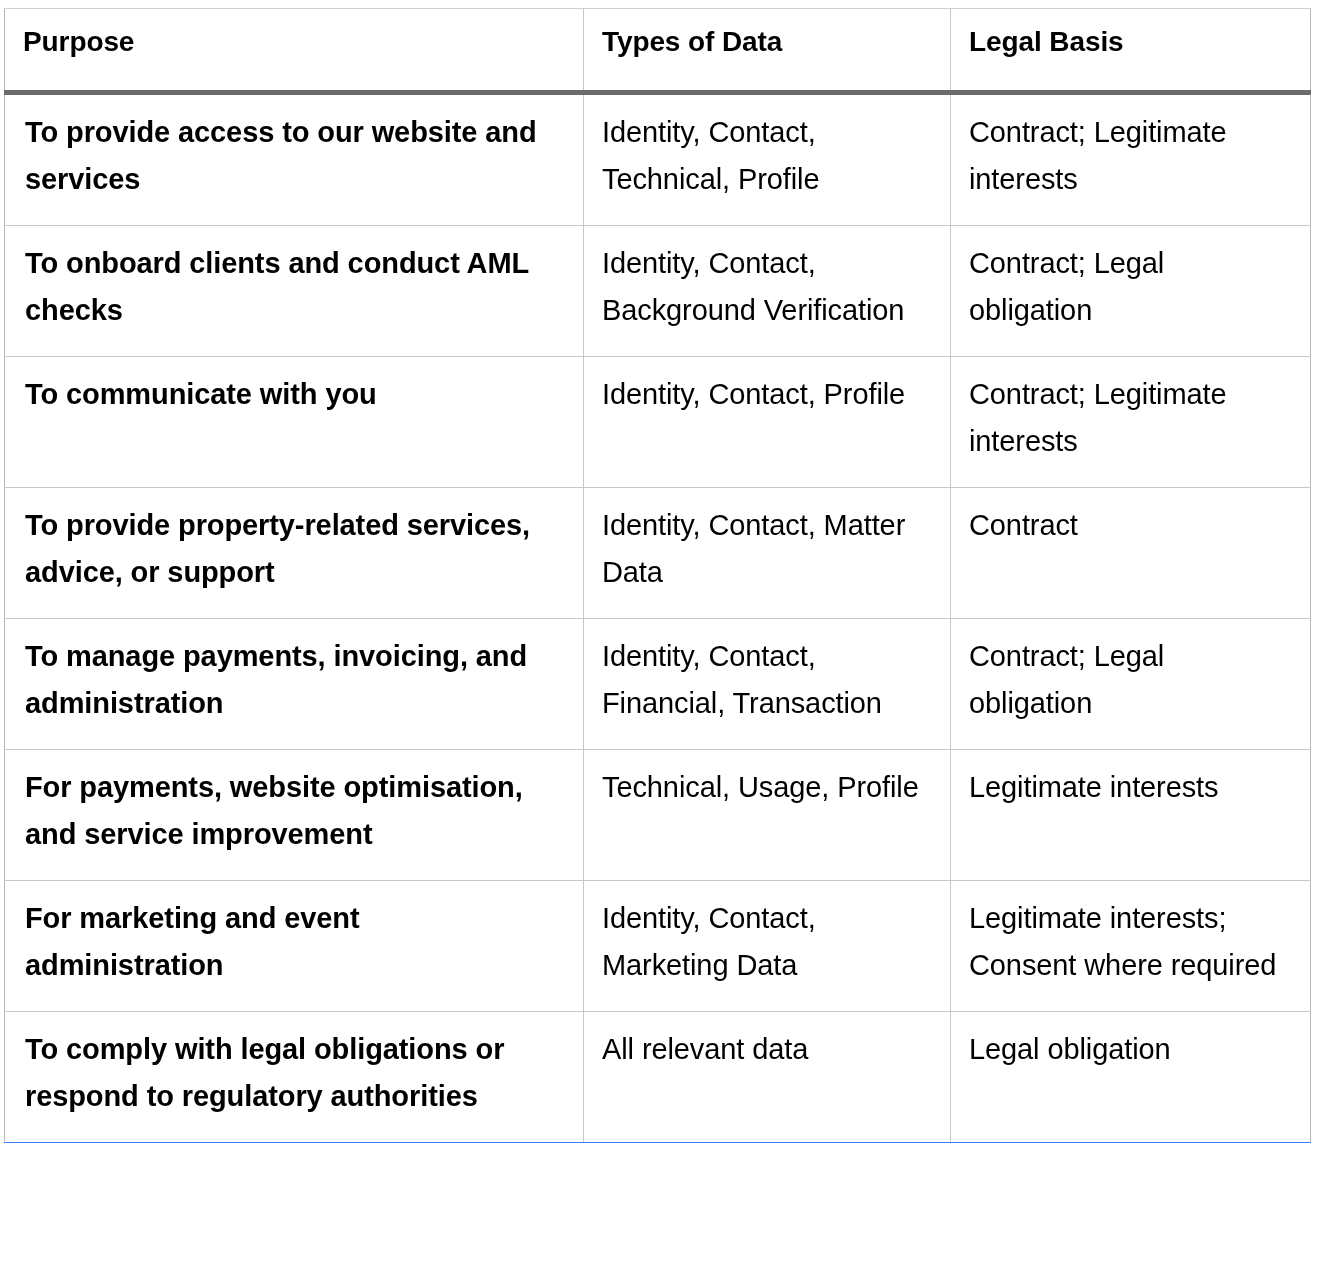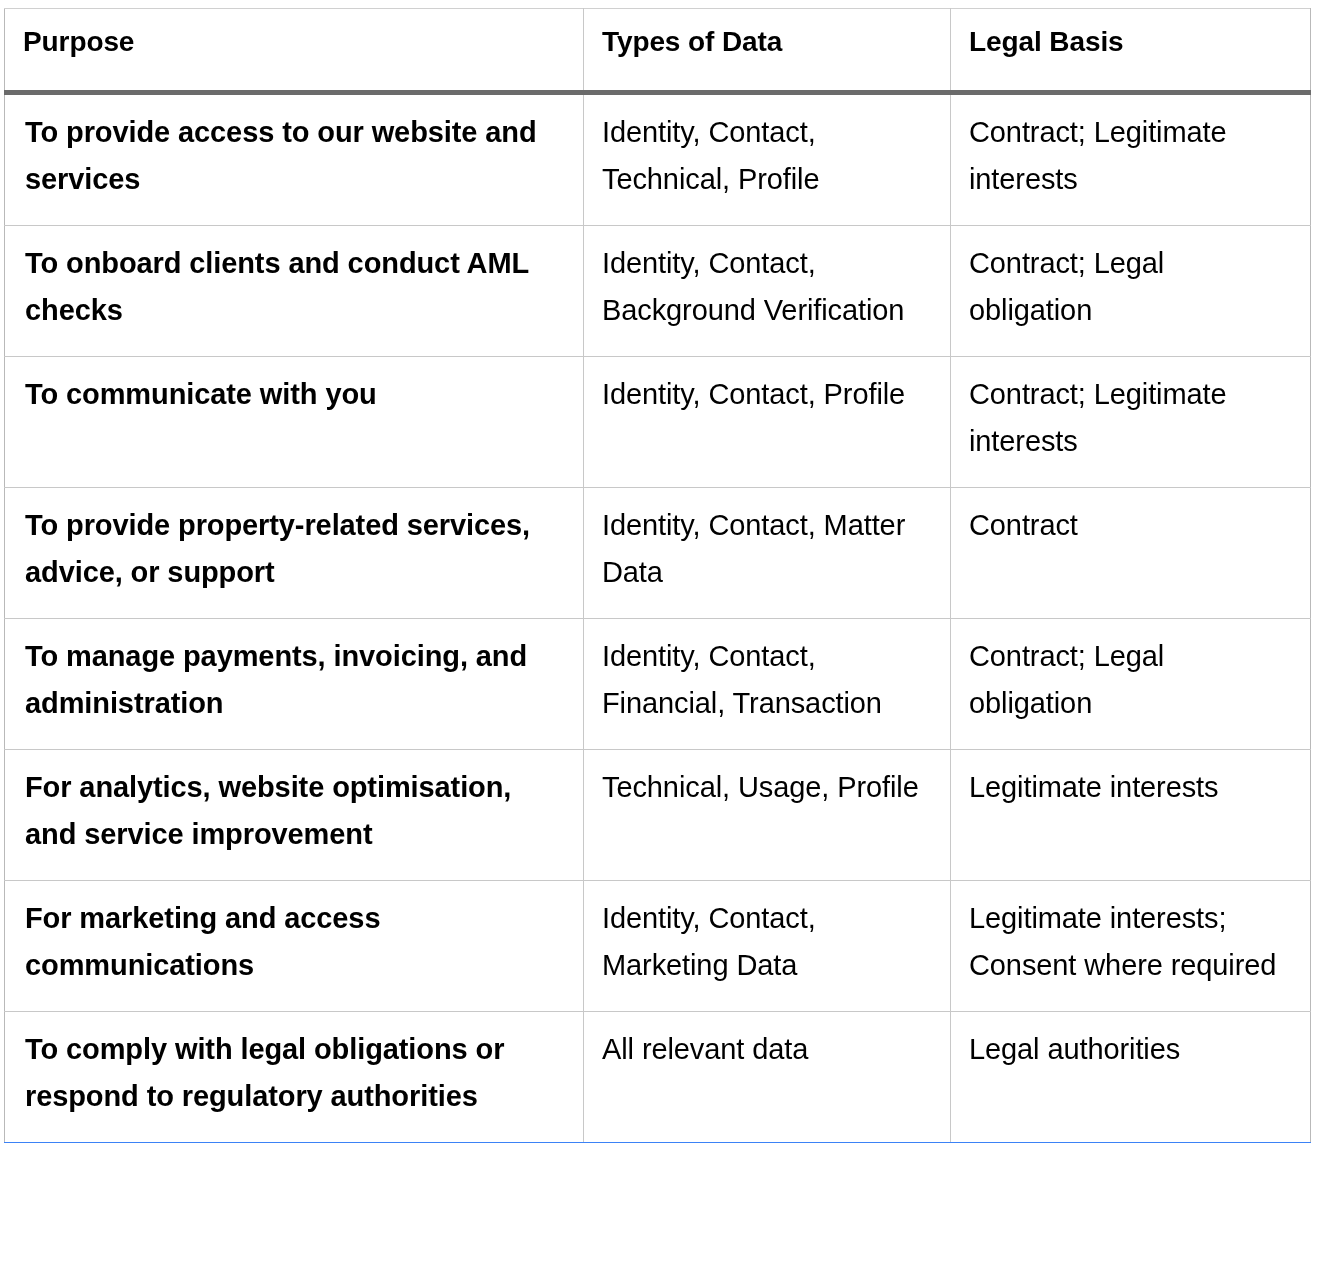--- a/index.html
+++ b/index.html
@@ -106,29 +106,29 @@
         <td class="cell-purpose">To provide property-related services, advice, or support</td>
         <td class="cell-types">Identity, Contact, Matter Data</td>
         <td class="cell-legal">Contract</td>
       </tr>
       <tr>
         <td class="cell-purpose">To manage payments, invoicing, and administration</td>
         <td class="cell-types">Identity, Contact, Financial, Transaction</td>
         <td class="cell-legal">Contract; Legal obligation</td>
       </tr>
       <tr>
-        <td class="cell-purpose">For analytics, website optimisation, and service improvement</td>
+        <td class="cell-purpose">For payments, website optimisation, and service improvement</td>
         <td class="cell-types">Technical, Usage, Profile</td>
         <td class="cell-legal">Legitimate interests</td>
       </tr>
       <tr>
-        <td class="cell-purpose">For marketing and access communications</td>
+        <td class="cell-purpose">For marketing and event administration</td>
         <td class="cell-types">Identity, Contact, Marketing Data</td>
         <td class="cell-legal">Legitimate interests; Consent where required</td>
       </tr>
       <tr>
         <td class="cell-purpose">To comply with legal obligations or respond to regulatory authorities</td>
         <td class="cell-types">All relevant data</td>
-        <td class="cell-legal">Legal authorities</td>
+        <td class="cell-legal">Legal obligation</td>
       </tr>
     </tbody>
   </table>
 </div>
 
 </body></html>

